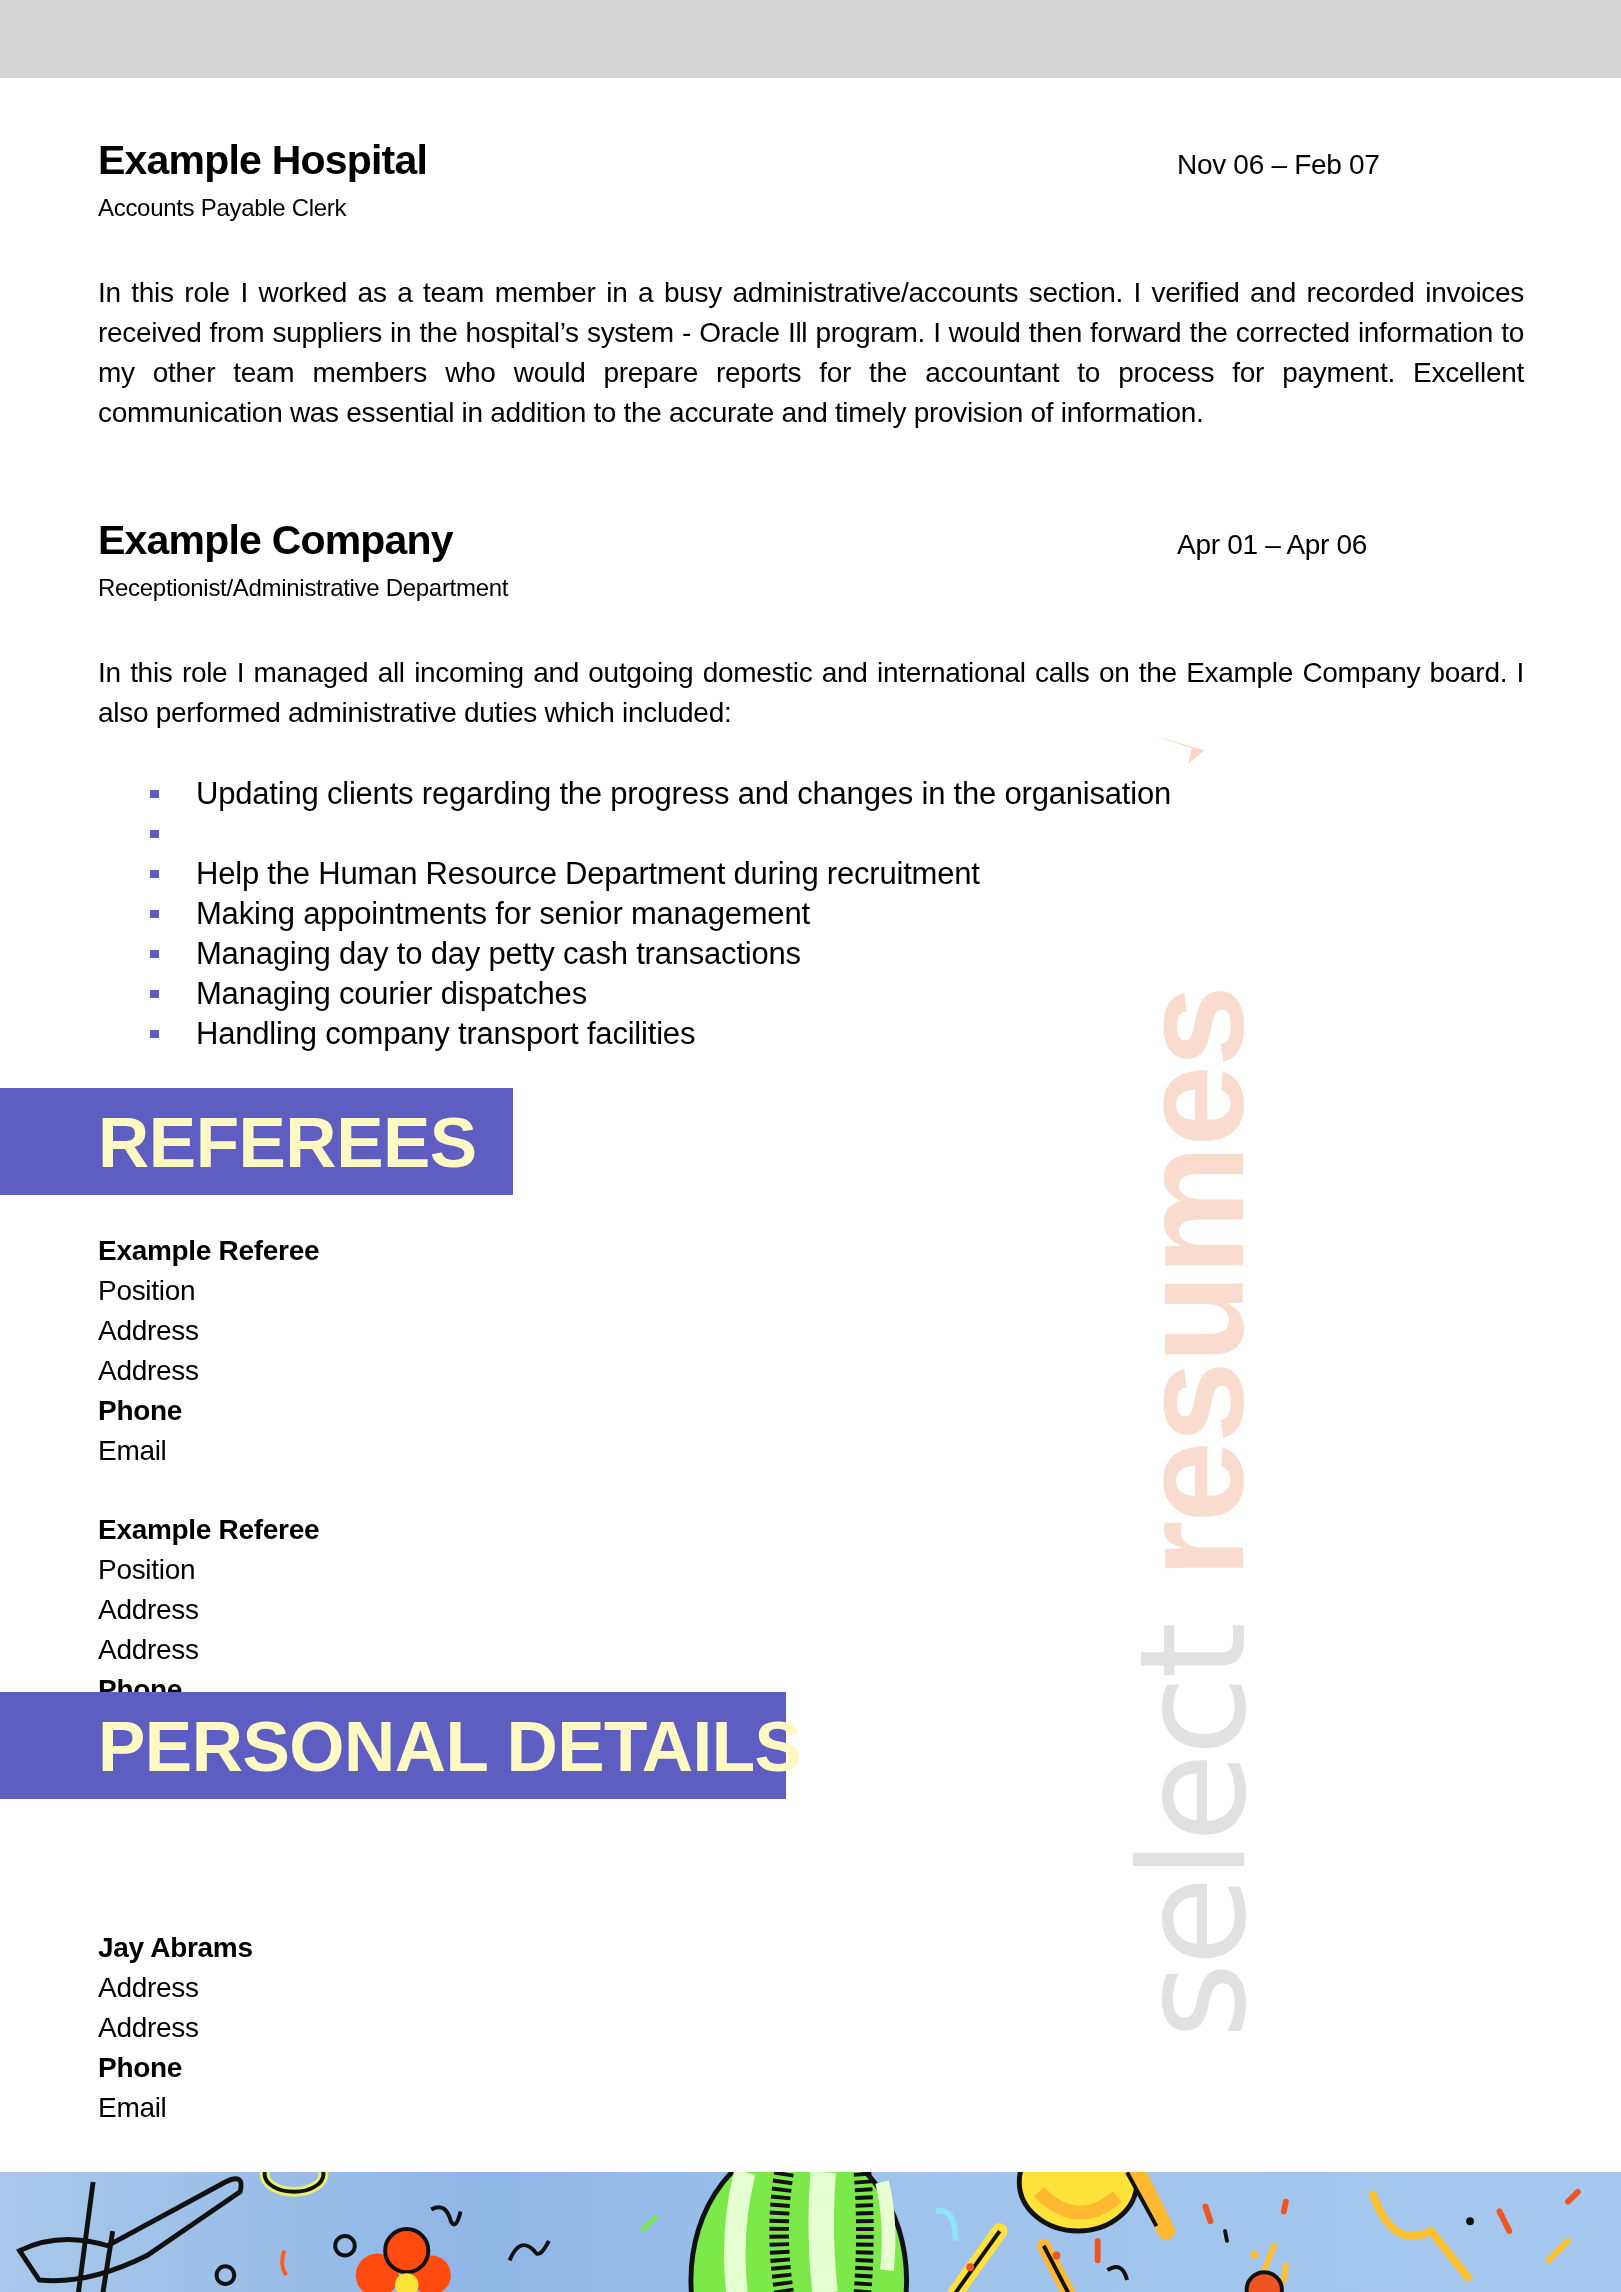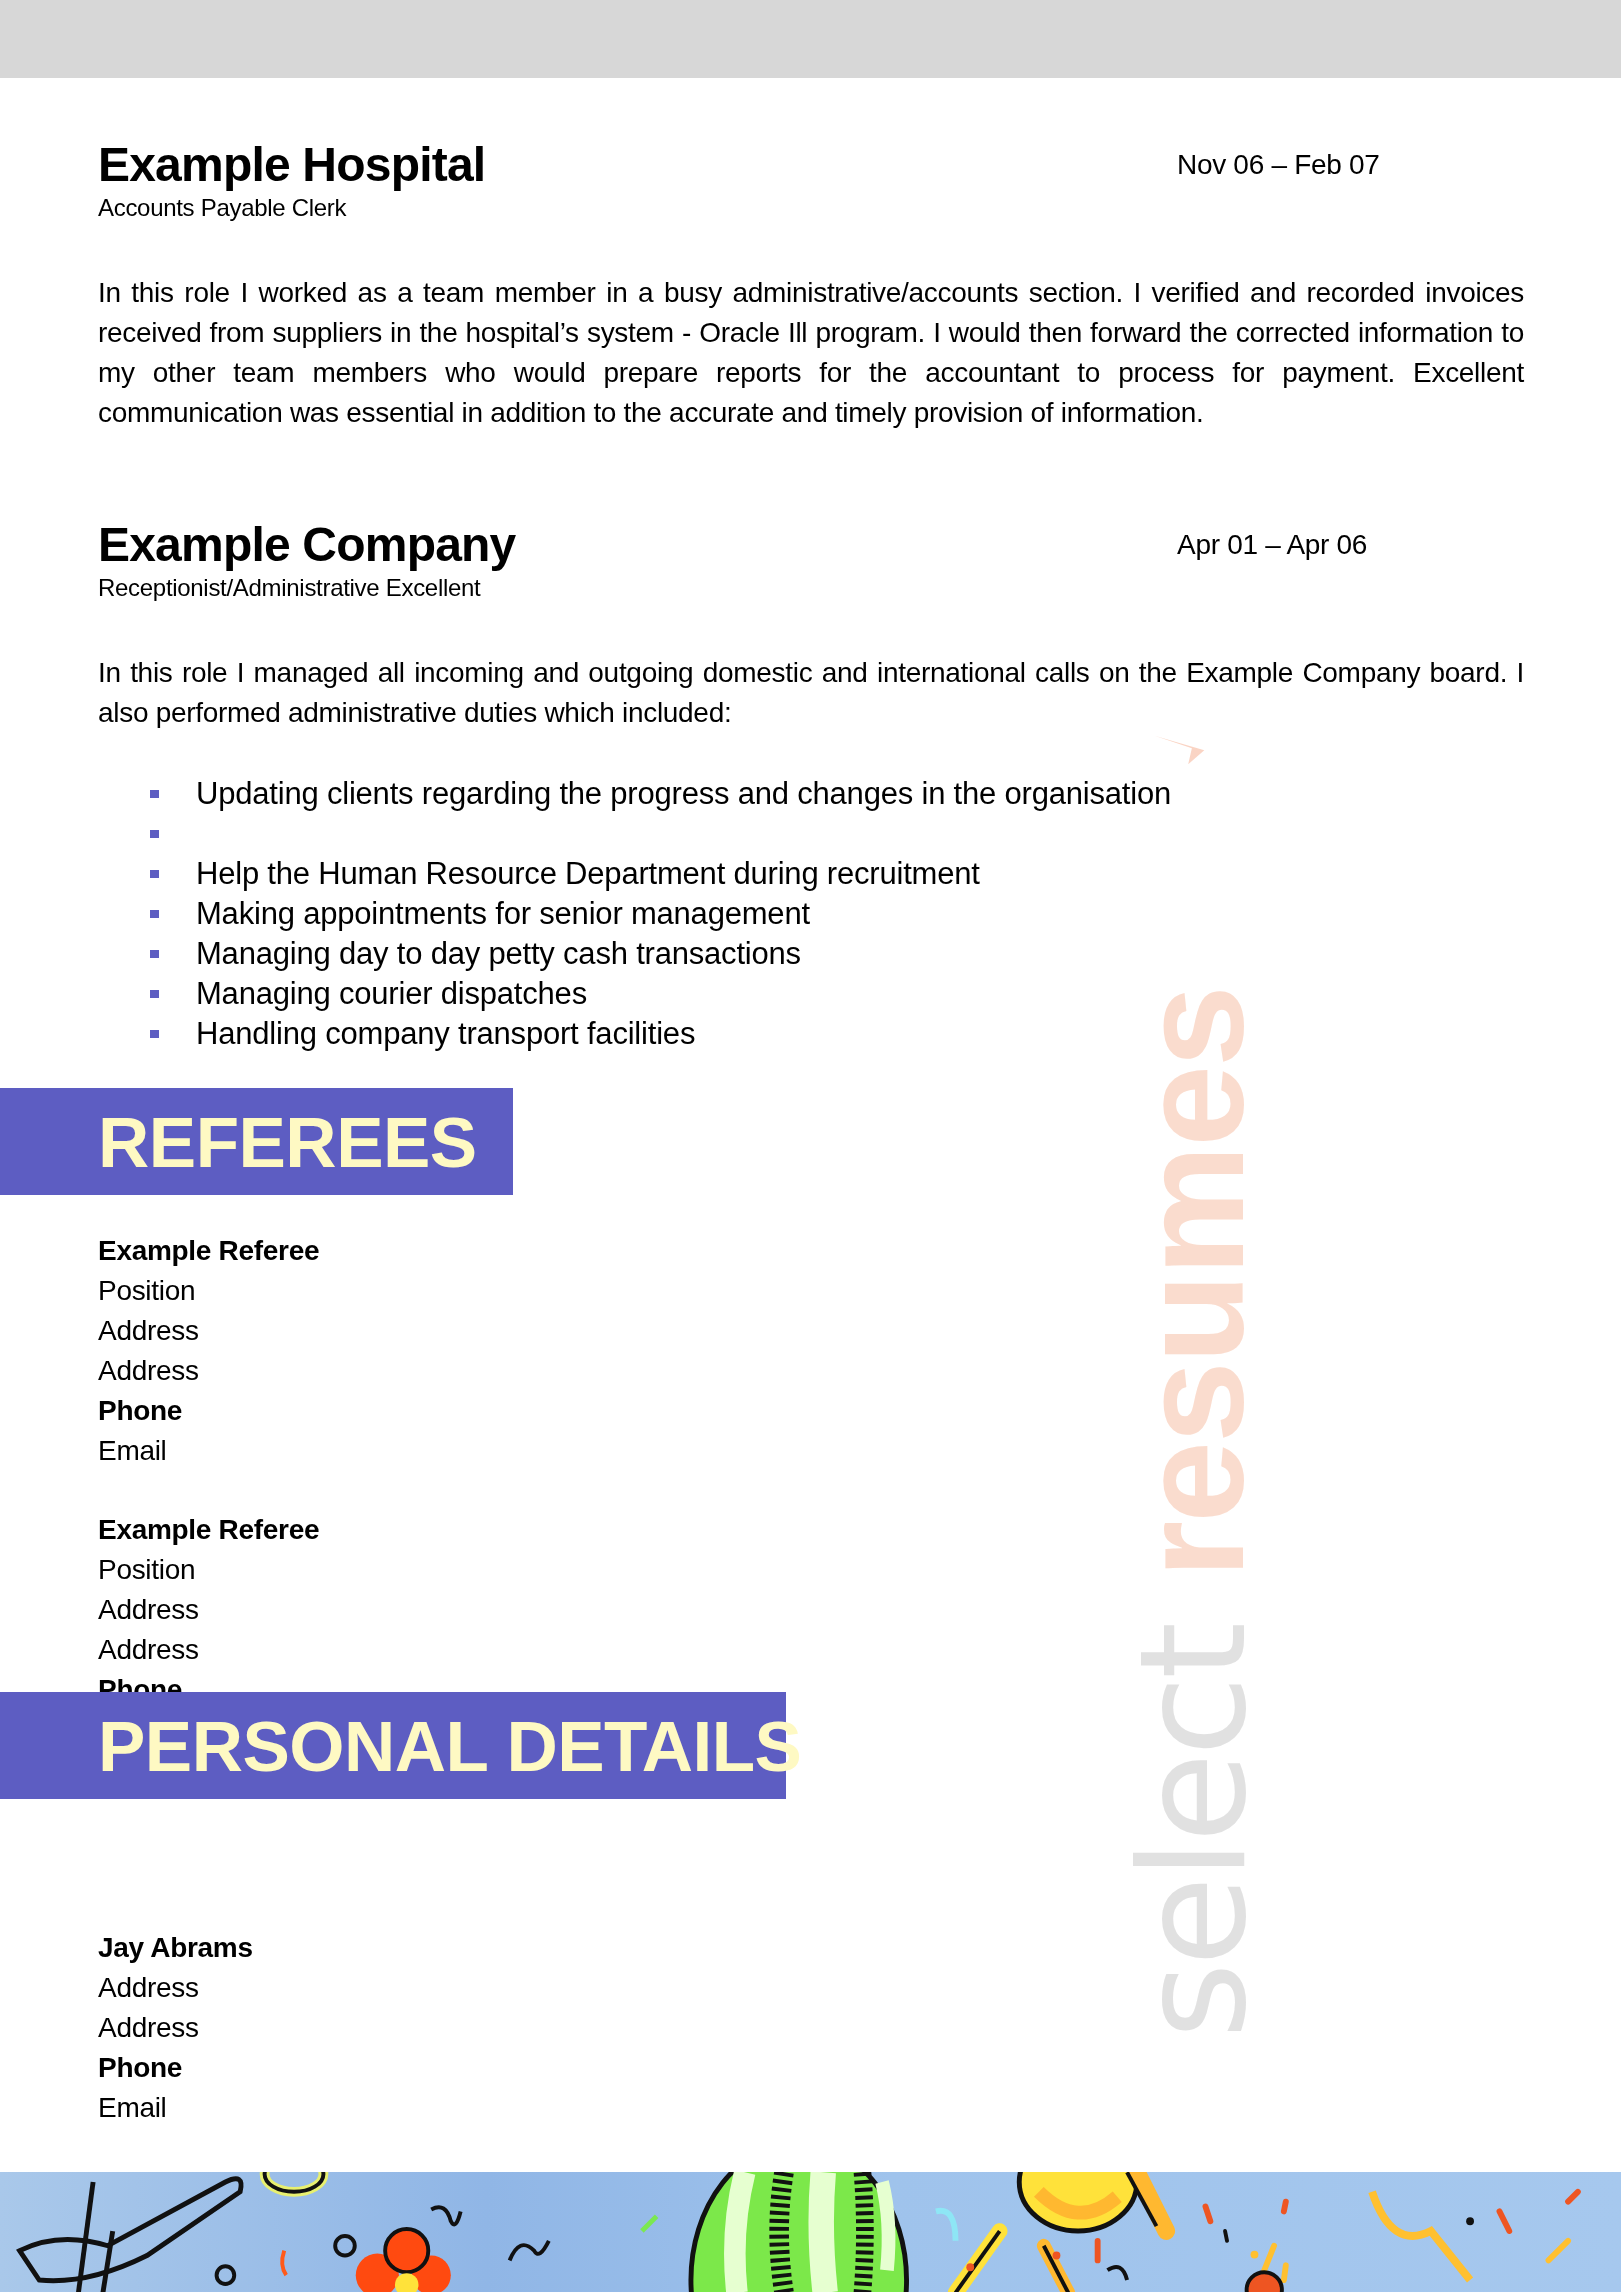--- a/index.html
+++ b/index.html
@@ -18,21 +18,21 @@
       font-size: 147px; color: #f5b394; opacity: 0.45; letter-spacing: -2px; white-space: nowrap;
     }
     .wm-select {
       position: absolute; left: 1108px; top: 2039px;
       transform-origin: 0 0; transform: rotate(-90deg);
       font-family: "DejaVu Sans", sans-serif; font-weight: normal;
       font-size: 147px; color: #d8d8d8; opacity: 0.75; letter-spacing: -3.9px; white-space: nowrap;
     }
 
     .job { position: absolute; left: 98px; width: 1426px; }
-    .job-company { position: absolute; left: 0; top: 0; font-size: 48px; font-weight: bold; letter-spacing: -0.8px; white-space: nowrap; }
+    .job-company { position: absolute; left: 0; top: 0; font-size: 41px; font-weight: bold; letter-spacing: -0.8px; white-space: nowrap; }
     .job-dates { position: absolute; left: 1079px; top: 11.8px; font-size: 28px; letter-spacing: -0.3px; white-space: nowrap; }
     .job-title { position: absolute; left: 0; top: 57px; font-size: 24px; letter-spacing: -0.3px; white-space: nowrap; }
     .job-desc { position: absolute; left: 0; width: 1426px; font-size: 28px; line-height: 40px; text-align: justify; letter-spacing: -0.3px; }
 
     .bullets { position: absolute; left: 98px; top: 774px; margin: 0; padding: 0; list-style: none; }
     .bullets li { position: relative; height: 40px; line-height: 40px; font-size: 31px; padding-left: 98px; letter-spacing: -0.2px; white-space: nowrap; }
     .bullets .sq { position: absolute; left: 52px; top: 15.7px; width: 8.8px; height: 8.8px; background: #5e5ec2; }
 
     .banner { position: absolute; left: 0; height: 107px; background: #5d5dc2; color: #fef9c3; }
     .banner span { position: absolute; left: 98px; top: 13.7px; font-size: 71px; font-weight: bold; letter-spacing: -0.5px; white-space: nowrap; }
@@ -60,21 +60,21 @@
 <div class="job" style="top:137px;">
   <div class="job-company">Example Hospital</div>
   <div class="job-dates">Nov 06 – Feb 07</div>
   <div class="job-title">Accounts Payable Clerk</div>
   <div class="job-desc" style="top:136px;">In this role I worked as a team member in a busy administrative/accounts section. I verified and recorded invoices received from suppliers in the hospital’s system - Oracle Ill program. I would then forward the corrected information to my other team members who would prepare reports for the accountant to process for payment. Excellent communication was essential in addition to the accurate and timely provision of information.</div>
 </div>
 
 <div class="job" style="top:517px;">
   <div class="job-company">Example Company</div>
   <div class="job-dates">Apr 01 – Apr 06</div>
-  <div class="job-title">Receptionist/Administrative Excellent</div>
+  <div class="job-title">Receptionist/Administrative Department</div>
   <div class="job-desc" style="top:136px;">In this role I managed all incoming and outgoing domestic and international calls on the Example Company board. I also performed administrative duties which included:</div>
 </div>
 
 <ul class="bullets">
   <li><span class="sq"></span><span>Updating clients regarding the progress and changes in the organisation</span></li>
   <li><span class="sq"></span></li>
   <li><span class="sq"></span><span>Help the Human Resource Department during recruitment</span></li>
   <li><span class="sq"></span><span>Making appointments for senior management</span></li>
   <li><span class="sq"></span><span>Managing day to day petty cash transactions</span></li>
   <li><span class="sq"></span><span>Managing courier dispatches</span></li>

